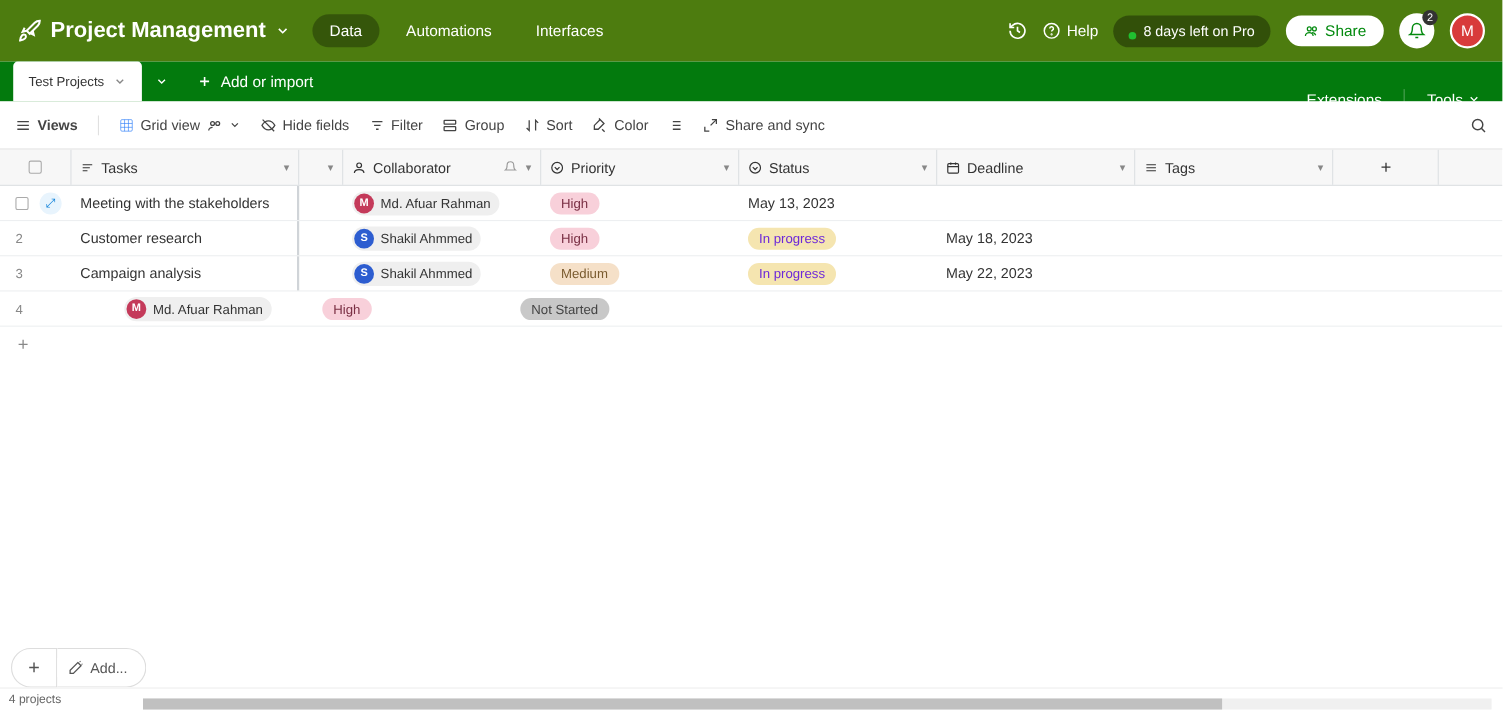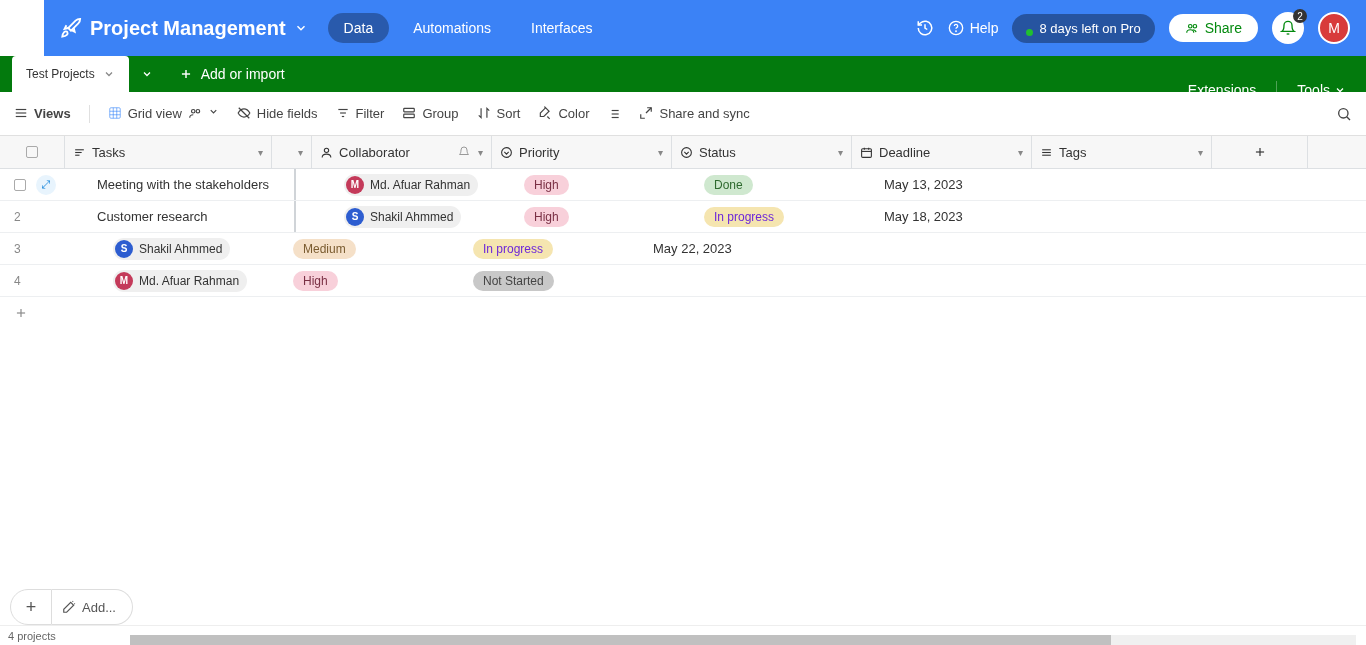--- a/index.html
+++ b/index.html
@@ -1,18 +1,18 @@
 <!DOCTYPE html>
 <html><head>
 <meta charset="utf-8">
 <style>
 * { margin: 0; padding: 0; box-sizing: border-box; font-family: -apple-system, BlinkMacSystemFont, 'Segoe UI', sans-serif; }
 body { width: 1366px; height: 645px; overflow: hidden; background: #fff; }
 
-.top-bar { height: 56px; background: #3b82f6; display: flex; align-items: center; padding: 0 16px; color: #fff; margin-left: 44px; }
+.top-bar { height: 56px; background: #4d7c0f; display: flex; align-items: center; padding: 0 16px; color: #fff; }
 .rocket-icon { margin-right: 8px; color: #fff; }
 .base-title { font-size: 20px; font-weight: 600; margin-right: 8px; }
 .chevron-down { margin-right: 20px; cursor: pointer; }
 .nav-pill { padding: 7px 16px; border-radius: 20px; cursor: pointer; font-size: 14px; }
 .nav-pill.active { background: rgba(0,0,0,0.3); }
 .nav-pill:not(.active) { margin-left: 8px; }
 .spacer { flex: 1; }
 .top-right { display: flex; align-items: center; gap: 14px; }
 .icon-btn { cursor: pointer; display: flex; align-items: center; gap: 6px; font-size: 14px; }
 .trial-pill { background: rgba(0,0,0,0.35); padding: 7px 14px; border-radius: 20px; font-size: 13px; display: flex; align-items: flex-end; gap: 6px; }
@@ -25,42 +25,42 @@
 .table-bar { height: 36px; background: #037a0d; display: flex; align-items: center; padding: 0 0 0 0; color: #fff; }
 .table-tab { background: #fff; color: #333; padding: 0 14px; height: 36px; display: flex; align-items: center; border-radius: 4px 4px 0 0; margin-left: 12px; font-size: 12px; cursor: pointer; }
 .table-tab-chevron { margin-left: 8px; color: #888; }
 .tab-chevron-box { width: 36px; display: flex; align-items: center; justify-content: center; cursor: pointer; font-size: 12px; }
 .add-import { display: flex; align-items: center; gap: 8px; padding: 0 14px; font-size: 14px; cursor: pointer; }
 .ext-tools { margin-left: auto; display: flex; align-items: center; gap: 20px; padding-right: 20px; font-size: 14px; margin-top: 32px; }
 .ext-tools > div { cursor: pointer; display: flex; align-items: center; gap: 4px; }
 .vert-sep { width: 1px; height: 18px; background: rgba(255,255,255,0.3); }
 
 .toolbar { height: 44px; border-bottom: 1px solid #e0e0e0; display: flex; align-items: center; padding: 0 14px; gap: 18px; font-size: 13px; color: #444; }
-.tool-item { display: flex; align-items: flex-start; gap: 6px; cursor: pointer; }
+.tool-item { display: flex; align-items: center; gap: 6px; cursor: pointer; }
 .tool-sep { width: 1px; height: 18px; background: #e0e0e0; }
 .toolbar .spacer { flex: 1; }
 
 .grid-area { height: calc(100% - 56px - 36px - 44px - 20px); overflow: auto; position: relative; }
 .grid-header { display: flex; height: 33px; border-bottom: 1px solid #dde0e3; background: #f7f7f7; font-size: 13px; color: #333; position: sticky; top: 0; }
 .grid-header .hcell { border-right: 1px solid #dde0e3; display: flex; align-items: center; padding: 0 8px; gap: 6px; cursor: pointer; }
 .hcell.first { width: 65px; justify-content: center; }
 .hcell.tasks { width: 207px; }
 .hcell .chev { margin-left: auto; color: #888; font-size: 10px; }
 .hcell.small { width: 40px; justify-content: center; }
 .hcell.collab { width: 180px; }
 .hcell.priority { width: 180px; }
 .hcell.status { width: 180px; }
 .hcell.deadline { width: 180px; }
 .hcell.tags { width: 180px; }
 .hcell.add { width: 96px; justify-content: center; }
 
 .grid-row { display: flex; height: 32px; border-bottom: 1px solid #edeff1; font-size: 13px; color: #333; align-items: center; }
 .rcell { border-right: 1px solid transparent; display: flex; align-items: center; padding: 0 8px; height: 100%; }
 .rcell.first { width: 65px; justify-content: flex-start; padding-left: 14px; gap: 10px; }
-.rcell.tasks { width: 207px; border-right: 2px solid #d0d4d8; margin-left: 24px; }
+.rcell.tasks { width: 207px; border-right: 2px solid #d0d4d8; }
 .rcell.small { width: 40px; }
 .rcell.collab { width: 180px; gap: 6px; }
 .rcell.priority { width: 180px; }
 .rcell.status { width: 180px; }
 .rcell.deadline { width: 180px; }
 .rcell.tags { width: 180px; }
 
 .row-num { color: #888; font-size: 12px; width: 14px; }
 .expand-icon { width: 20px; height: 20px; border-radius: 50%; background: #e8f4fd; color: #1283da; display: flex; align-items: center; justify-content: center; font-size: 11px; cursor: pointer; }
 .checkbox { width: 12px; height: 12px; border: 1.3px solid #aaa; border-radius: 2px; cursor: pointer; }
@@ -358,23 +358,20 @@
     <div class="rcell small"></div>
     <div class="rcell collab">
       <span class="collab-chip">
             <span class="collab-initial collab-m">M</span>
             <span>Md. Afuar Rahman</span>
           </span>
     </div>
     <div class="rcell priority">
           <span class="pill pill-high">High</span>
         </div>
-    <div class="rcell status">
-          <span class="pill pill-done">Done</span>
-        </div>
     <div class="rcell deadline">May 13, 2023</div>
     <div class="rcell tags"></div>
   </div>
       <div class="grid-row">
     <div class="rcell first">
           <span class="row-num">2</span>
         </div>
     <div class="rcell tasks">Customer research</div>
     <div class="rcell small"></div>
     <div class="rcell collab">
@@ -389,20 +386,21 @@
     <div class="rcell status">
           <span class="pill pill-progress">In progress</span>
         </div>
     <div class="rcell deadline">May 18, 2023</div>
     <div class="rcell tags"></div>
   </div>
       <div class="grid-row">
     <div class="rcell first">
           <span class="row-num">3</span>
         </div>
+    <div class="rcell tasks">Campaign analysis</div>
     <div class="rcell small"></div>
     <div class="rcell collab">
       <span class="collab-chip">
             <span class="collab-initial collab-s">S</span>
             <span>Shakil Ahmmed</span>
           </span>
     </div>
     <div class="rcell priority">
           <span class="pill pill-medium">Medium</span>
         </div>

